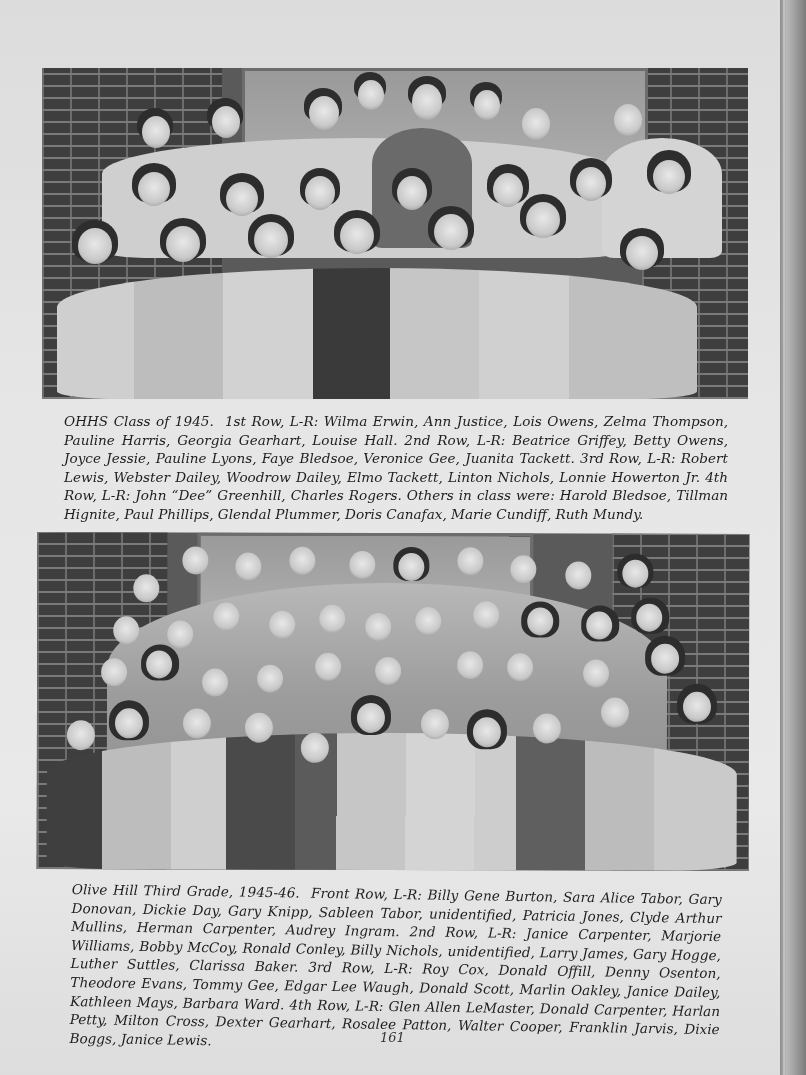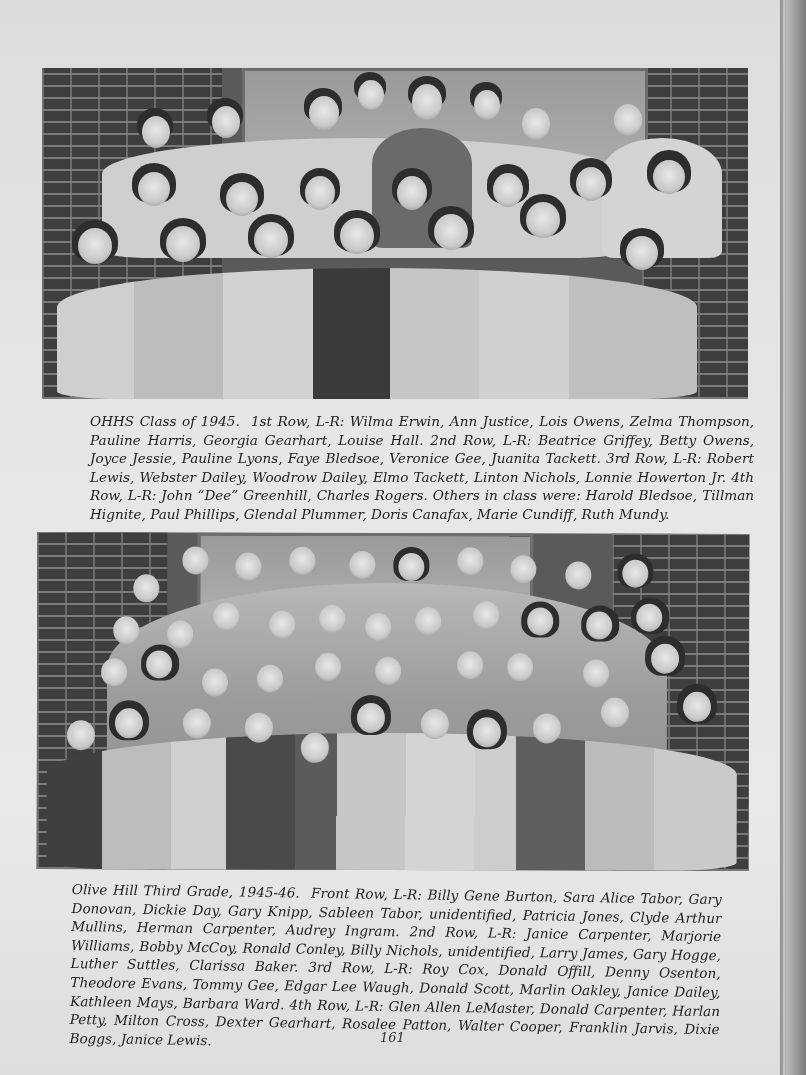--- a/index.html
+++ b/index.html
@@ -42,21 +42,21 @@
   .head {
     position: absolute; border-radius: 50%;
     background: radial-gradient(circle at 50% 45%, #e8e8e8 0%, #c9c9c9 60%, #8a8a8a 100%);
   }
   .hair { position: absolute; border-radius: 50% 50% 40% 40%; background: #2d2d2d; }
   .caption {
     position: absolute; margin: 0; font-style: italic; color: #1e1e1e;
     font-size: 13.6px; line-height: 18.6px; text-align: justify;
     text-align-last: left;
   }
-  .caption1 { left: 64px; top: 412px; width: 664px; margin-left: 26px; }
+  .caption1 { left: 64px; top: 412px; width: 664px; }
   .caption2 { left: 72px; top: 880px; width: 650px; transform: rotate(0.9deg); transform-origin: left top; }
   .caption b { font-weight: normal; }
   .pagenum {
     position: absolute; left: 380px; top: 1030px; font-size: 13px; color: #333; font-style: italic;
   }
 </style>
 </head>
 <body>
 
 <div class="page">

